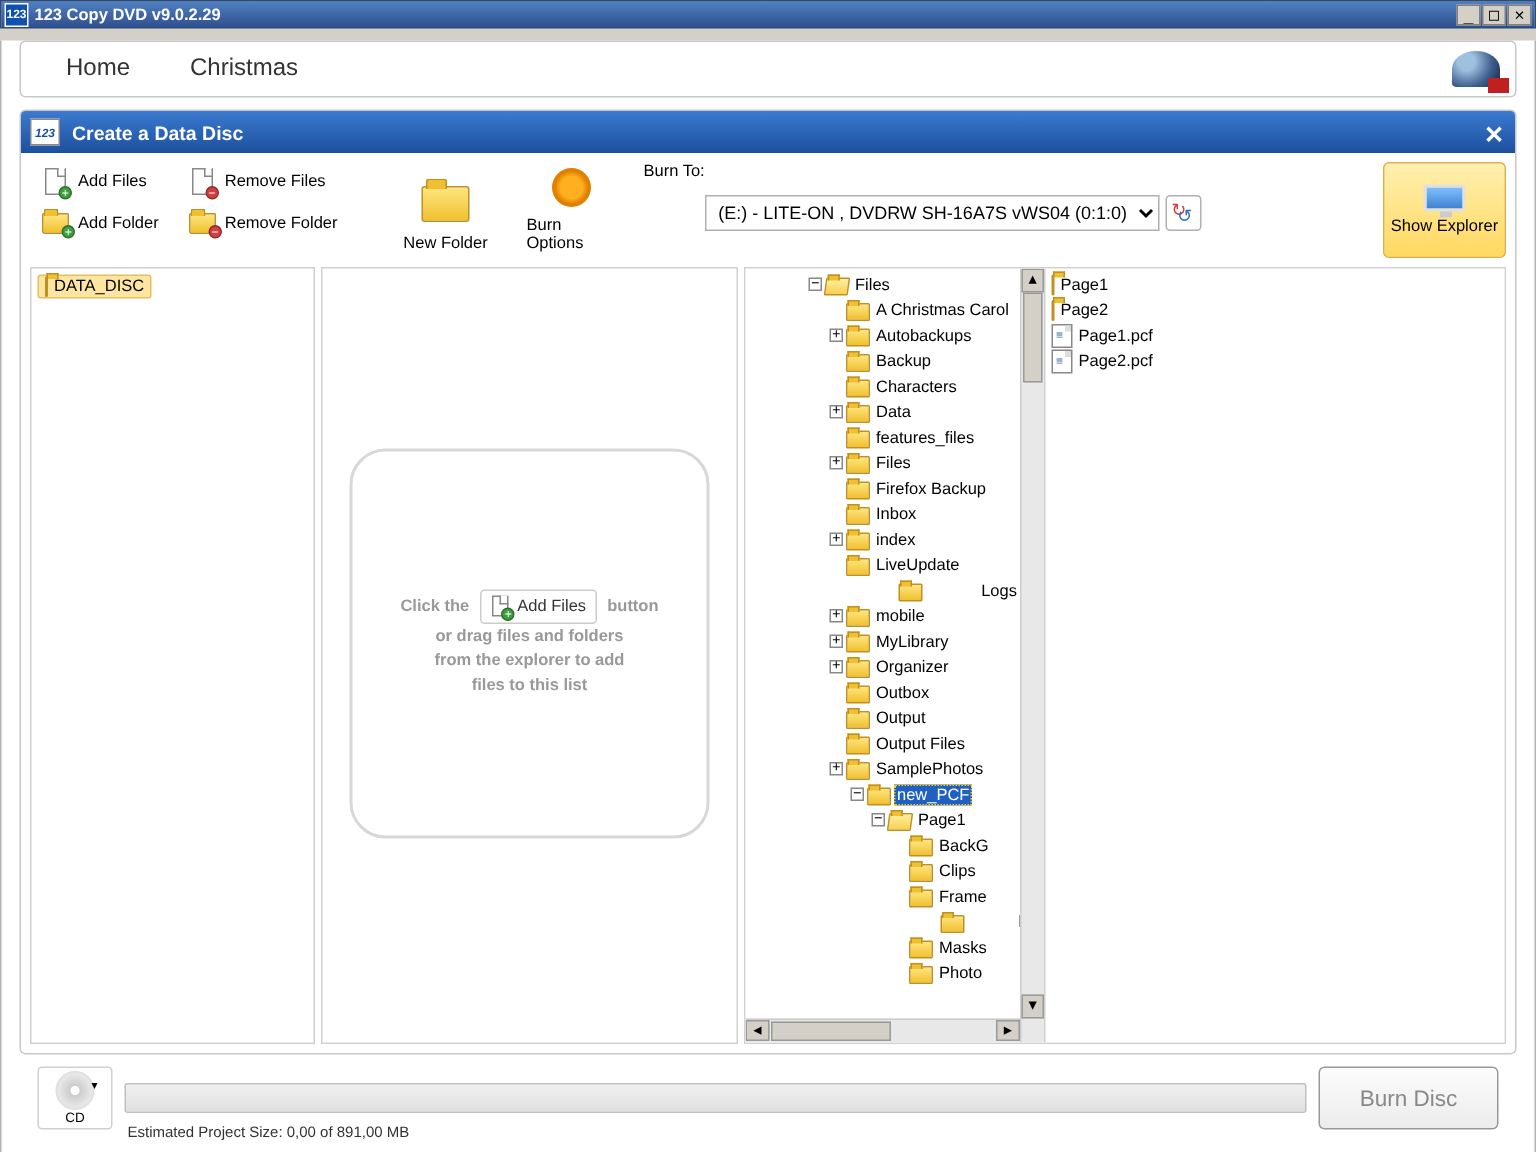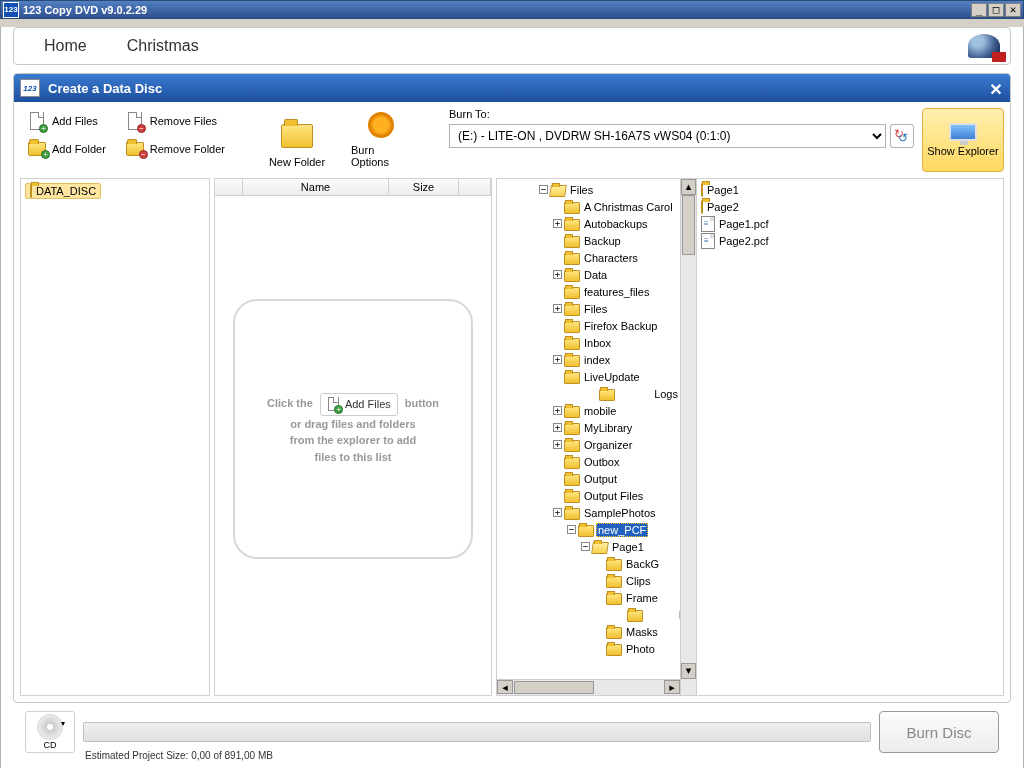--- a/index.html
+++ b/index.html
@@ -37,21 +37,21 @@
 .page-shape::before{content:""; position:absolute; right:-1px; top:-1px; width:5px; height:5px; background:linear-gradient(135deg,#fff 50%,transparent 50%); border-left:1px solid #888; border-bottom:1px solid #888;}
 
 .bigbtn { display:flex; flex-direction:column; align-items:center; justify-content:flex-end; padding:4px 10px; gap:4px; cursor:pointer; width:80px;}
 .bigbtn .bicon { width:32px; height:28px; }
 .bigbtn .folder-big { width:32px; height:24px; background:linear-gradient(#ffe680,#f0c030); border:1px solid #c09020; border-radius:2px; position:relative;}
 .bigbtn .folder-big::before{content:""; position:absolute; top:-6px; left:2px; width:12px; height:6px; background:#f0c030; border:1px solid #c09020; border-bottom:none; border-radius:2px 2px 0 0;}
 .gear { width:26px; height:26px; background:radial-gradient(circle,#ffb020 40%,#e08000 60%); border-radius:50%; position:relative; margin:0 auto;}
 .monitor { width:28px; height:18px; background:linear-gradient(#80c0ff,#4080d0); border:2px solid #e0e0e0; border-radius:2px; margin:0 auto; position:relative;}
 .monitor::after{content:""; position:absolute; bottom:-6px; left:9px; width:8px; height:4px; background:#ccc;}
 
-.burn-row { display:flex; flex-direction:column; flex:1; padding:0 4px; margin-left:20px;}
+.burn-row { display:flex; flex:1; padding:0 4px; }
 .burn-select { display:flex; align-items:center; gap:4px; margin-top:4px;}
 .burn-select select { flex:1; height:24px; border:1px solid #b0b0b0; padding:0 4px; font-size:12px; background:#fff;}
 .iconbtn { width:24px; height:24px; border:1px solid #b0b0b0; background:#fff; border-radius:3px; display:flex; align-items:center; justify-content:center; cursor:pointer;}
 .refresh-arrows{ width:14px; height:14px; position:relative;}
 .refresh-arrows::before{content:"↻"; color:#d04040; position:absolute; font-size:12px; left:-1px; top:-2px;}
 .refresh-arrows::after{content:"↺"; color:#3070c0; position:absolute; font-size:12px; left:3px; top:2px;}
 
 .show-explorer { width:82px; background:linear-gradient(#fff0b0,#ffd860); border:1px solid #e0b040; border-radius:4px; display:flex; flex-direction:column; align-items:center; justify-content:center; gap:4px; cursor:pointer; padding:6px 0;}
 
 
@@ -208,26 +208,20 @@
     <div class="panels">
 
       <div class="panel left-panel">
         <div class="root">
           <span class="fic"><span class="fclosed"></span></span>
           <span>DATA_DISC</span>
         </div>
       </div>
 
       <div class="panel mid-panel">
-        <div class="list-header">
-          <div class="lh-spacer"></div>
-          <div class="lh-name">Name</div>
-          <div class="lh-size">Size</div>
-          <div class="lh-end"></div>
-        </div>
         <div class="droparea">
           <div>
             <span>Click the</span>
             <span class="af-chip">
               <span class="ticon" style="width:14px;height:14px">
                   <span class="page-shape" style="width:11px;height:14px">
                     <span class="badge-plus">+</span>
                   </span>
                 </span>
               <span>Add Files</span>

